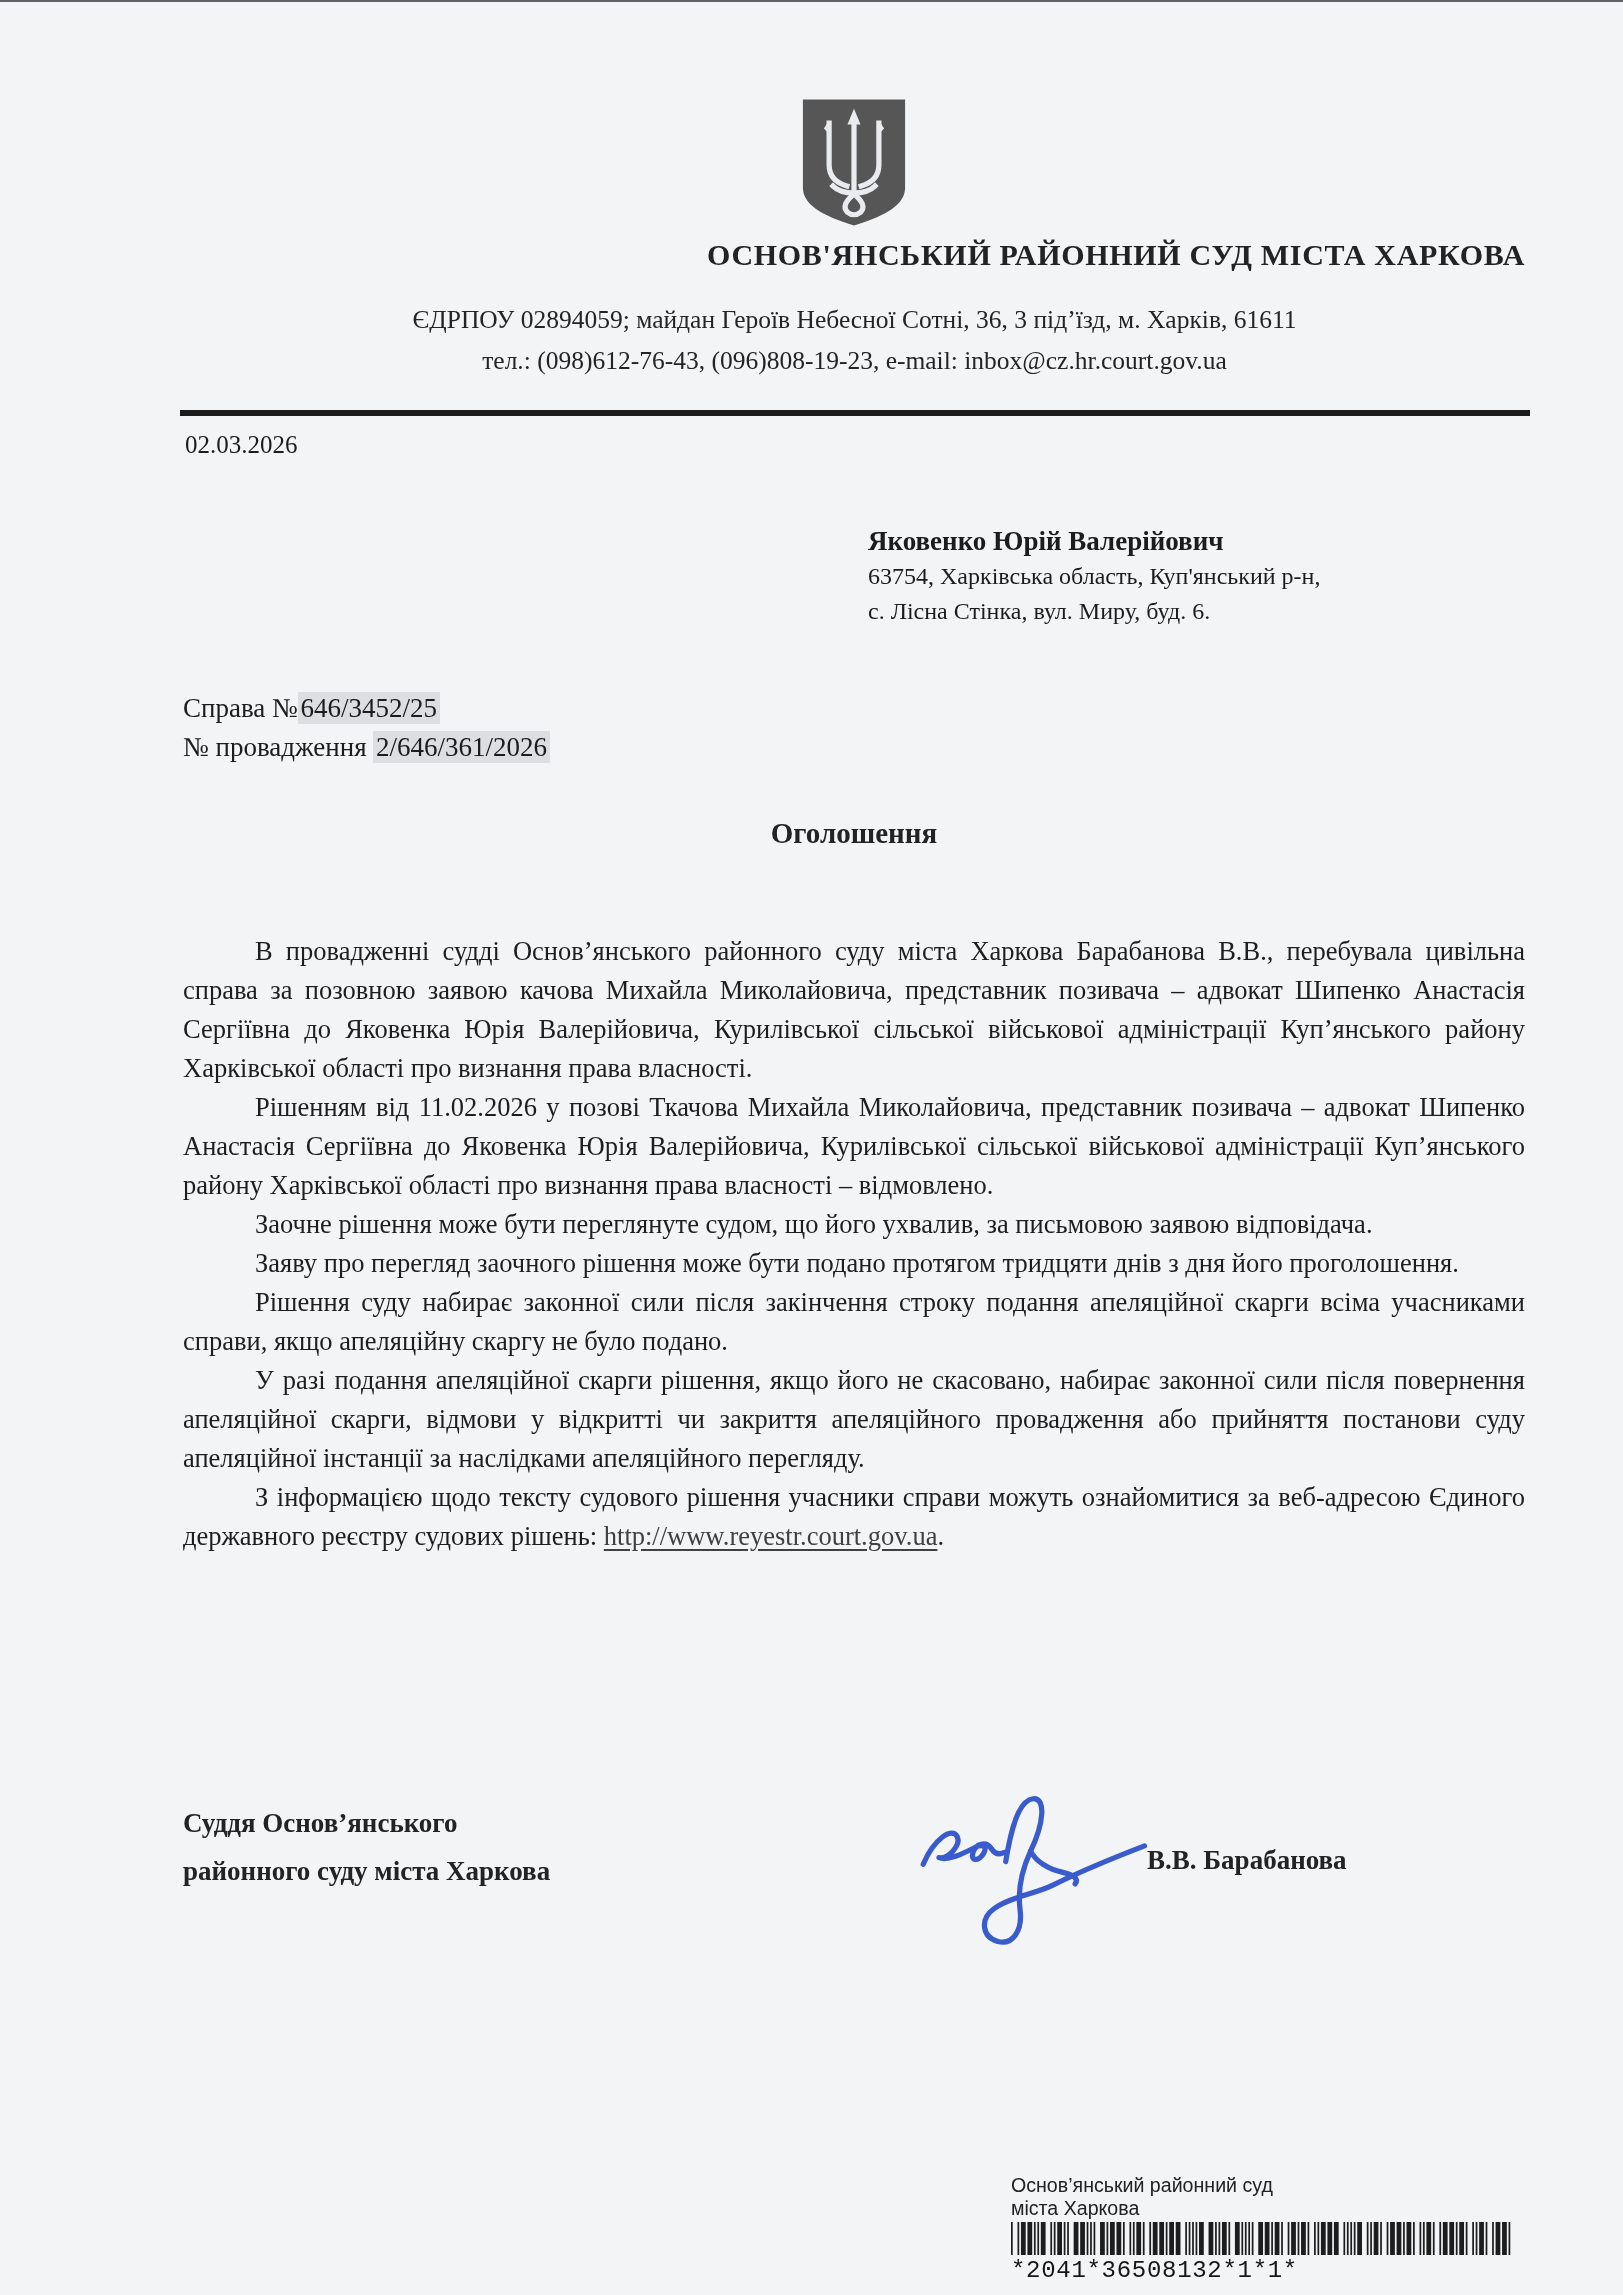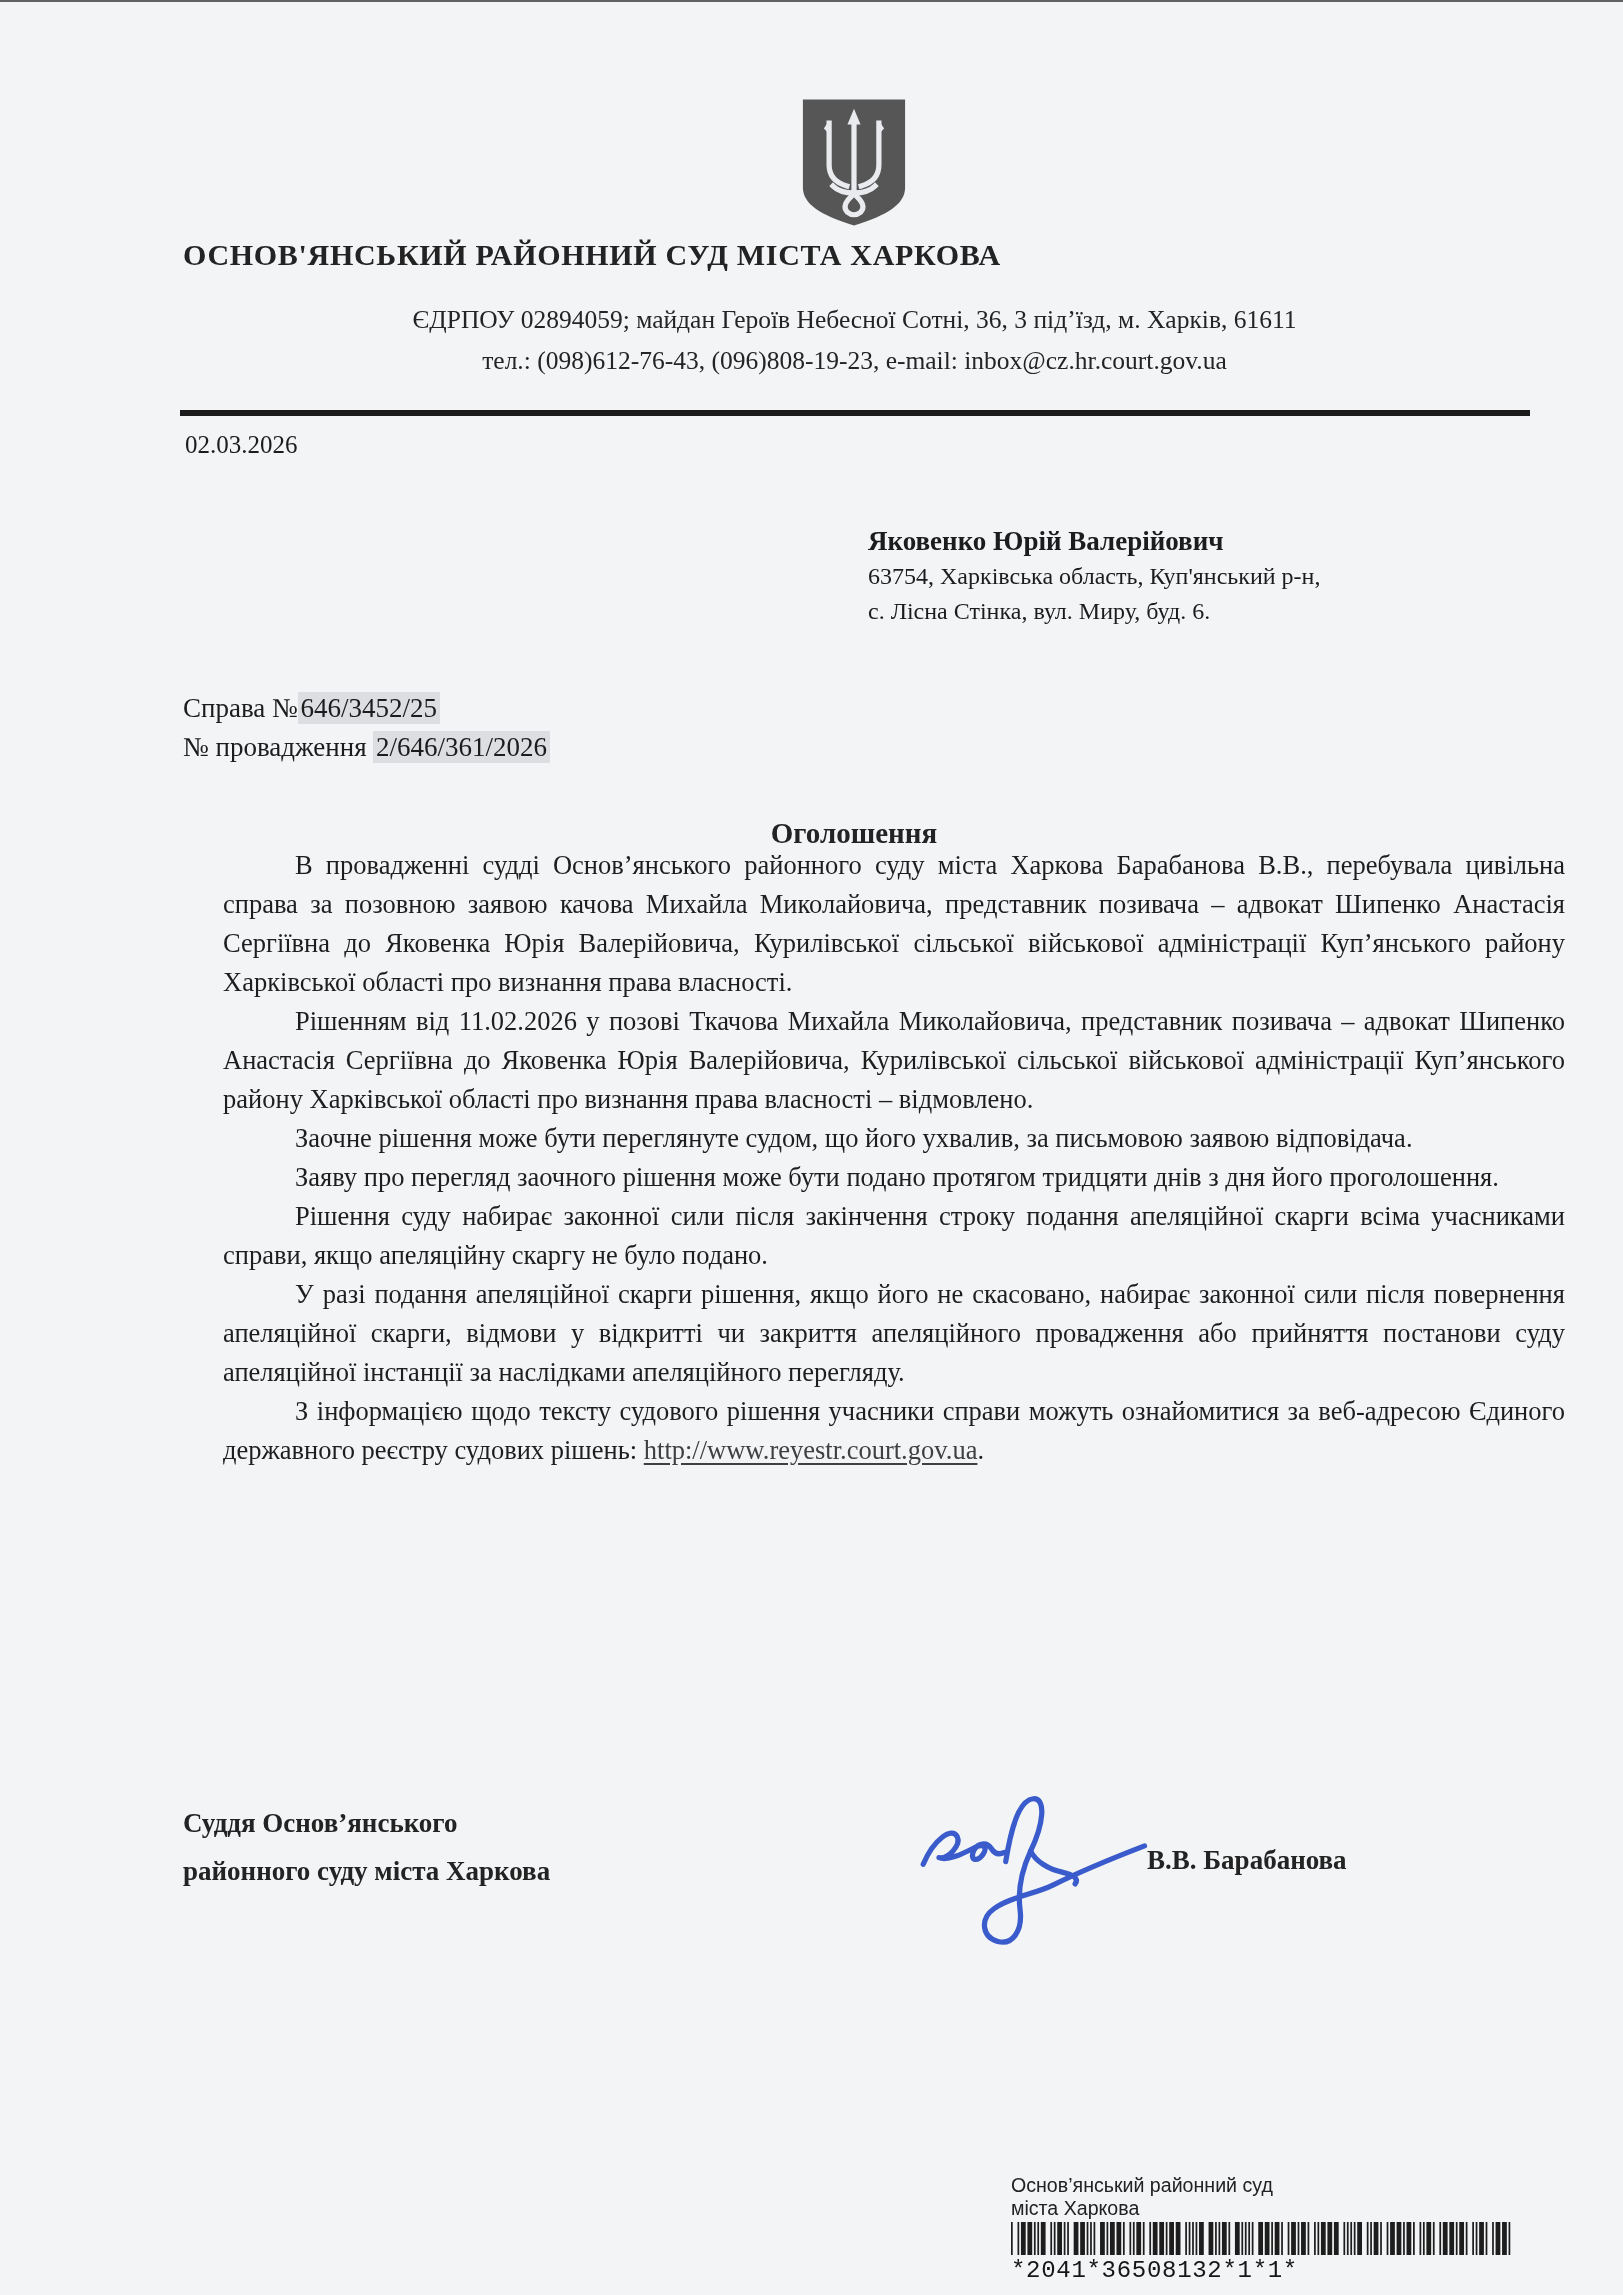--- a/index.html
+++ b/index.html
@@ -9,39 +9,39 @@
     background:#f2f4f6;
     font-family:"Liberation Serif", serif;
     color:#1c1c1c;
     overflow:hidden;
   }
   .scan-top-line{position:absolute;left:0;top:0;width:100%;height:2px;background:#5f6164;}
   
   .emblem{position:absolute;left:795px;top:97px;width:118px;height:131px;}
   .court-name{
     position:absolute;left:183px;top:237px;width:1342px;
-    text-align:left;font-weight:bold;font-size:30px;line-height:35px;
+    text-align:right;font-weight:bold;font-size:30px;line-height:35px;
     letter-spacing:0.7px;color:#232323;
   }
   .court-addr1{position:absolute;left:151px;top:305px;width:1407px;text-align:center;font-size:25.5px;color:#242424;}
   .court-addr2{position:absolute;left:151px;top:346px;width:1407px;text-align:center;font-size:25.5px;color:#242424;}
   .header-rule{position:absolute;left:180px;top:410px;width:1350px;height:5.9px;background:#1b1b1b;}
   .doc-date{position:absolute;left:185px;top:423px;font-size:25px;margin-top:8px;}
   
   .recipient{position:absolute;left:868px;top:524px;font-size:24px;line-height:35px;}
   .recipient .name{font-weight:bold;font-size:27px;}
   
   .case-block{position:absolute;left:183px;top:689px;font-size:27px;line-height:39px;}
   .hl{background:#dcdee2;padding:0.7px 2.6px;}
   
   .announcement-title{
     position:absolute;left:183px;top:817px;width:1342px;
     text-align:center;font-weight:bold;font-size:29px;color:#232323;
   }
-  .body-text{position:absolute;left:183px;top:846px;width:1342px;margin-left:40px;}
+  .body-text{position:absolute;left:183px;top:932px;width:1342px;}
   .body-text p{
     margin:0;font-size:26.5px;line-height:39px;
     text-align:justify;text-indent:72px;color:#1e1e1e;
   }
   .reyestr-link{color:#404040;text-decoration:underline;text-underline-offset:3.9px;cursor:pointer;}
   
   .judge-title{position:absolute;left:183px;top:1799px;font-weight:bold;font-size:27px;line-height:48px;color:#232323;}
   .judge-name{position:absolute;left:1147px;top:1845px;font-weight:bold;font-size:27px;color:#232323;}
   .signature-svg{position:absolute;left:914px;top:1766px;width:262px;height:203px;}
   

